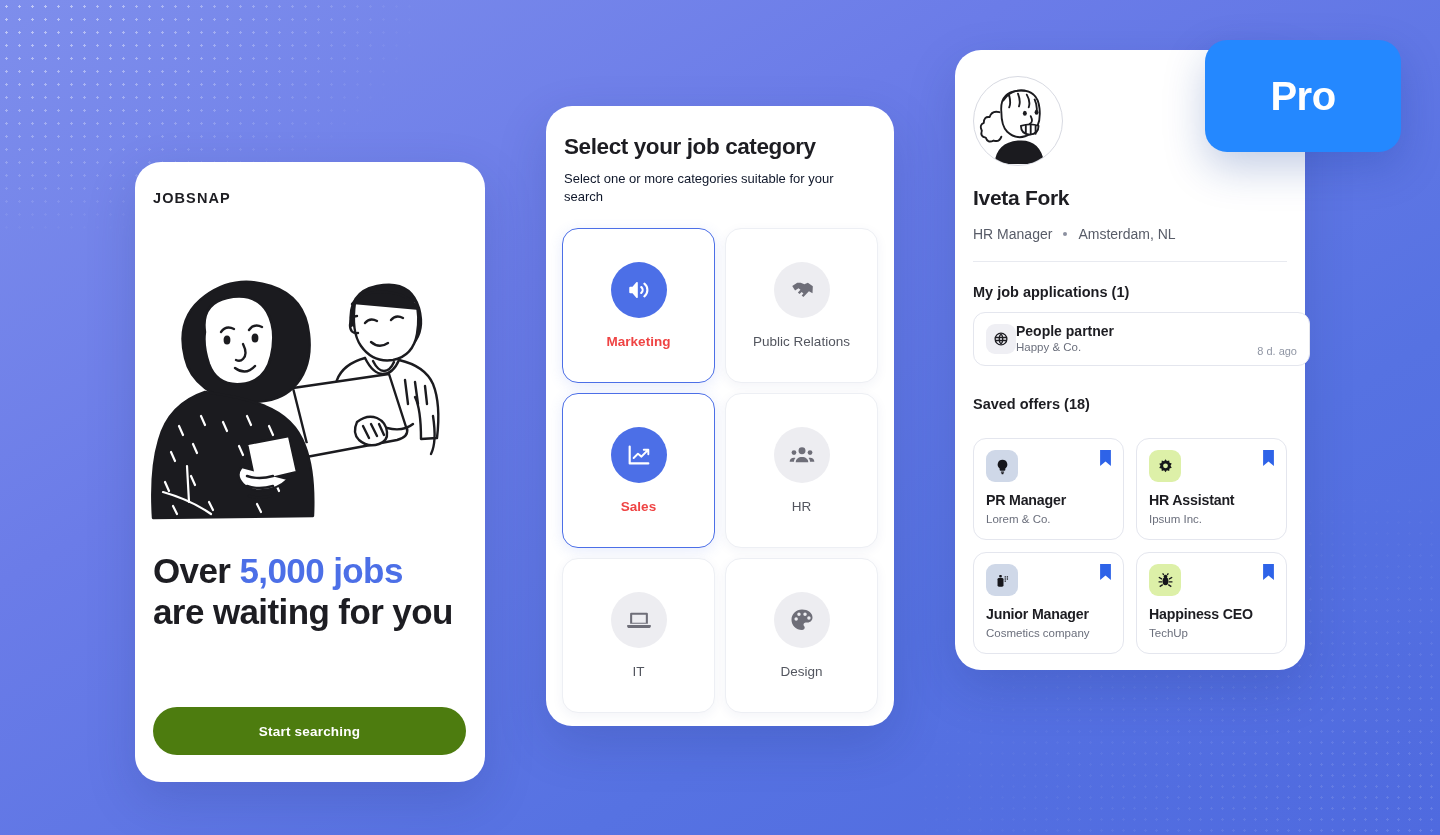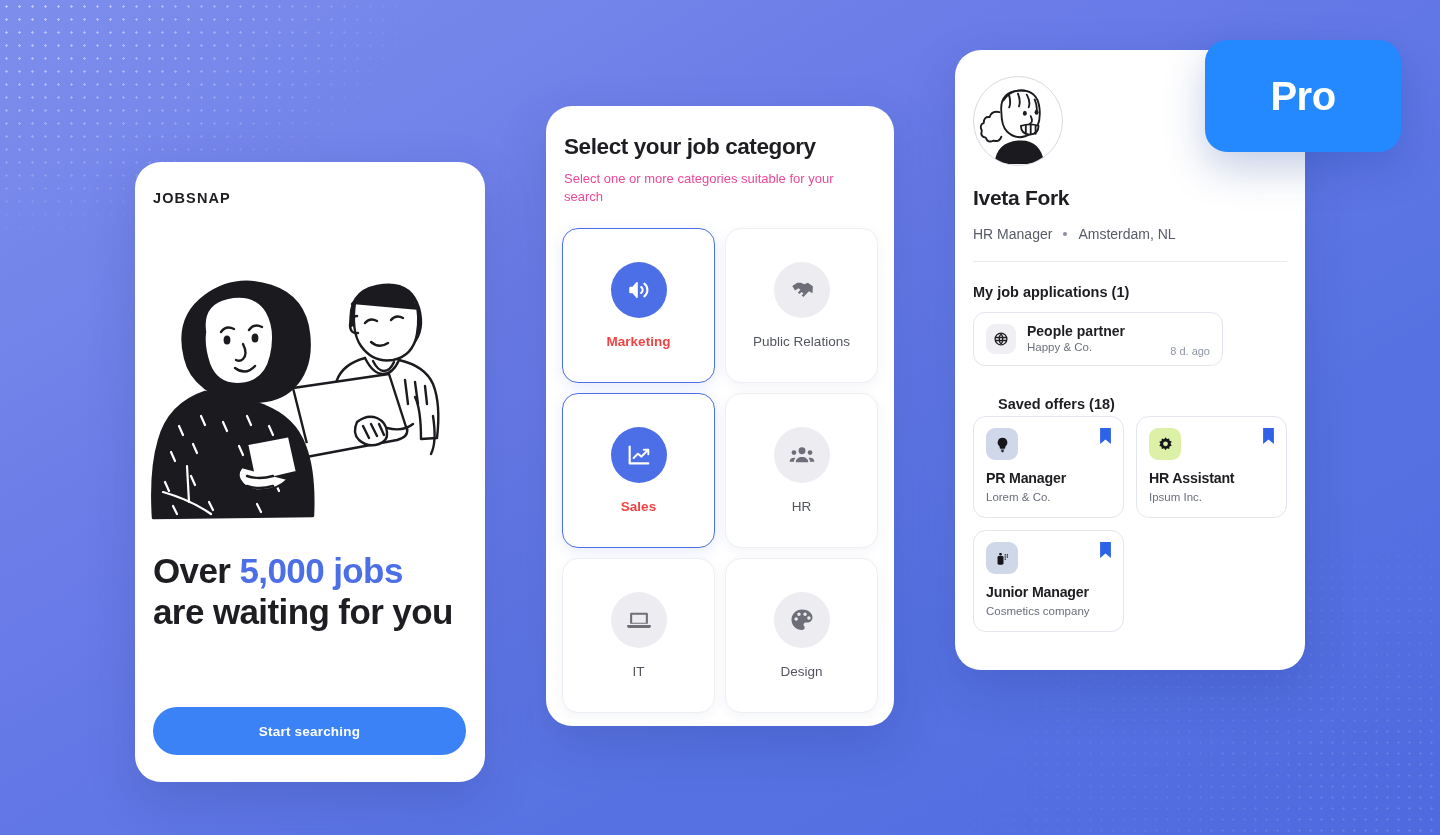--- a/index.html
+++ b/index.html
@@ -49,35 +49,35 @@
   .hero-illustration svg { width: 100%; height: 100%; display: block; }
   .headline {
     position: absolute; left: 18px; top: 388px; width: 300px;
     font-size: 35px; line-height: 1.18; font-weight: 700;
     color: #1d1d22; letter-spacing: -0.6px;
   }
   .headline .hl { color: #4C6FE7; }
   .cta-button {
     position: absolute; left: 18px; top: 545px;
     width: 313px; height: 48px; border-radius: 24px;
-    background: #3b82f6; color: #fff; border: none;
+    background: #4d7c0f; color: #fff; border: none;
     font-family: "Liberation Sans", sans-serif;
     font-size: 13.5px; font-weight: 700; letter-spacing: .2px;
     cursor: pointer;
   }
 
   
   #panel-middle { left: 546px; top: 106px; width: 348px; height: 620px; }
   .mid-title {
     position: absolute; left: 18px; top: 28px;
     font-size: 22.5px; font-weight: 700; color: #1d1d22; letter-spacing: -0.4px;
   }
   .mid-sub {
     position: absolute; left: 18px; top: 64px; width: 280px;
-    font-size: 13px; line-height: 1.35; color: #ec4899;
+    font-size: 13px; line-height: 1.35; color: #0f172a;
   }
   .cat-grid {
     position: absolute; left: 16px; top: 122px;
     width: 316px;
     display: grid; grid-template-columns: 1fr 1fr;
     gap: 10px 10px;
   }
   .cat-tile {
     height: 155px; border-radius: 16px; background: #fff;
     border: 1.6px solid #EDEFF4;
@@ -126,41 +126,41 @@
   }
   .meta-dot { width: 4px; height: 4px; border-radius: 50%; background: #8C90A0; display:inline-block; }
   .divider {
     position: absolute; left: 18px; top: 211px; width: 314px; height: 1px;
     background: #E8EAF0;
   }
   .sec-title {
     position: absolute; left: 18px; font-size: 14.5px; font-weight: 700; color: #1d1d22; text-align: center;
   }
   #apps-title { top: 234px; }
-  #saved-title { top: 346px; margin-left: 25px; }
+  #saved-title { top: 346px; }
 
   .app-card {
     position: absolute; left: 18px; top: 262px;
-    width: 250px; height: 54px; border-radius: 12px;
+    width: 337px; height: 54px; border-radius: 12px;
     border: 1.4px solid #E4E6EE; background: #fff;
-    display: flex; align-items: center; padding: 0 12px; gap: 11px;
+    display: flex; align-items: center; padding: 0 12px; 
     cursor: pointer;
   }
   .app-logo {
     width: 30px; height: 30px; border-radius: 9px; background: #EFEFF4;
     display: flex; align-items: center; justify-content: center; flex: 0 0 auto;
   }
   .app-logo svg { width: 16px; height: 16px; fill: #1d1d22; }
   .app-text { flex: 1 1 auto; min-width: 0; }
   .app-role { font-size: 14px; font-weight: 700; color: #1d1d22; line-height: 1.25; }
   .app-company { font-size: 11.5px; color: #6B6F7C; line-height: 1.3; }
   .app-time { font-size: 11px; color: #9096A4; align-self: flex-end; padding-bottom: 8px; }
 
   .offers-grid {
-    position: absolute; left: 18px; top: 366px;
+    position: absolute; left: 18px; top: 388px;
     width: 314px;
     display: grid; grid-template-columns: 1fr 1fr; gap: 12px 12px;
   }
   .offer-card {
     height: 102px; border-radius: 13px;
     border: 1.4px solid #E4E6EE; background: #fff;
     position: relative; padding: 11px 12px; cursor: pointer;
   }
   .offer-icon {
     width: 32px; height: 32px; border-radius: 9px;
@@ -417,17 +417,33 @@
       </span>
       <span class="bookmark-icon">
         <svg viewBox="0 0 14 20">
             <path d="M1 1h12v18l-6-5.2L1 19z"></path>
           </svg>
       </span>
       <span class="offer-role">Junior Manager</span>
       <span class="offer-company">Cosmetics company</span>
     </div>
 
+    <div class="offer-card">
+      <span class="offer-icon" style="background:#DDF0A8">
+        <svg viewBox="0 0 24 24">
+            <ellipse cx="12" cy="13" rx="4.2" ry="5.6"></ellipse>
+            <circle cx="12" cy="6.4" r="2.6"></circle>
+            <path d="M7.6 9.2 3 6.6l-.9 1.6 4.6 2.6zM16.4 9.2 21 6.6l.9 1.6-4.6 2.6zM7.2 13H2.2v1.8h5zM16.8 13h5v1.8h-5zM7.6 17 3.3 19.8l1 1.6 4.3-2.8zM16.4 17l4.3 2.8-1 1.6-4.3-2.8zM10.4 3.6 8.6 1.4l-1.4 1.2 1.8 2.2zM13.6 3.6l1.8-2.2 1.4 1.2-1.8 2.2z"></path>
+          </svg>
+      </span>
+      <span class="bookmark-icon">
+        <svg viewBox="0 0 14 20">
+            <path d="M1 1h12v18l-6-5.2L1 19z"></path>
+          </svg>
+      </span>
+      <span class="offer-role">Happiness CEO</span>
+      <span class="offer-company">TechUp</span>
+    </div>
 
   </div>
 </div>
 
 <div class="pro-badge">Pro</div>
 
 </body></html>

